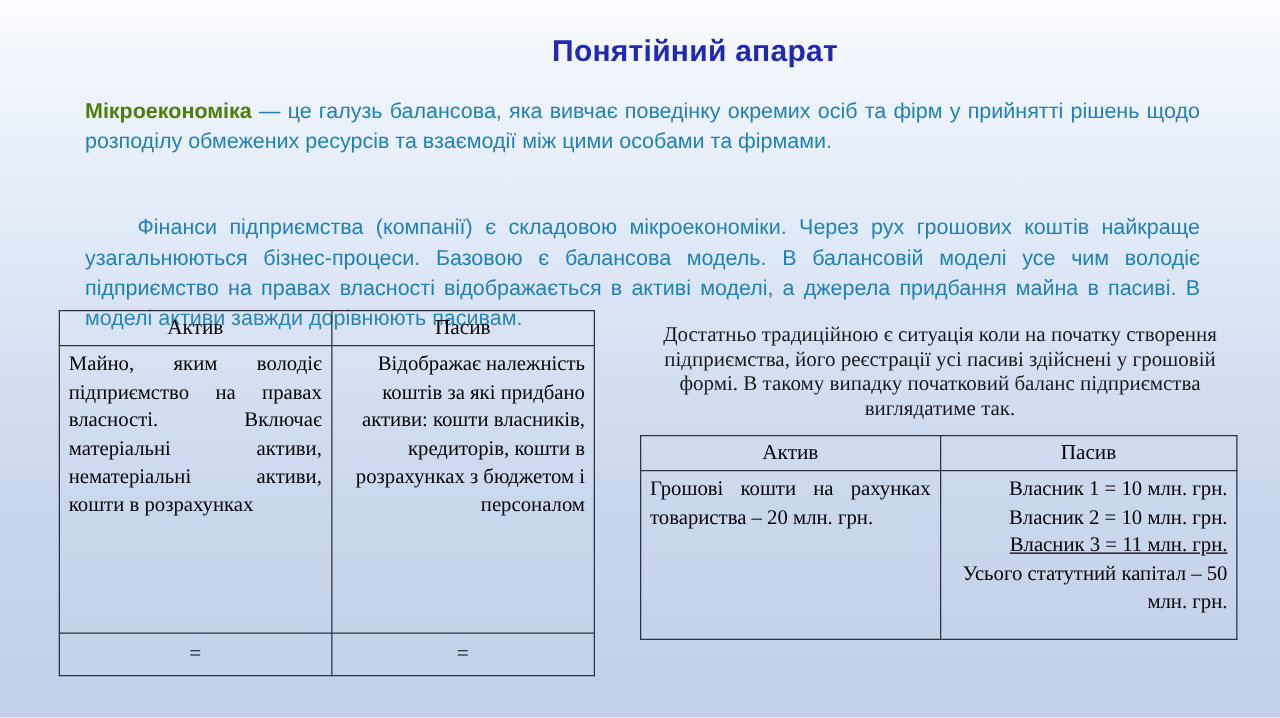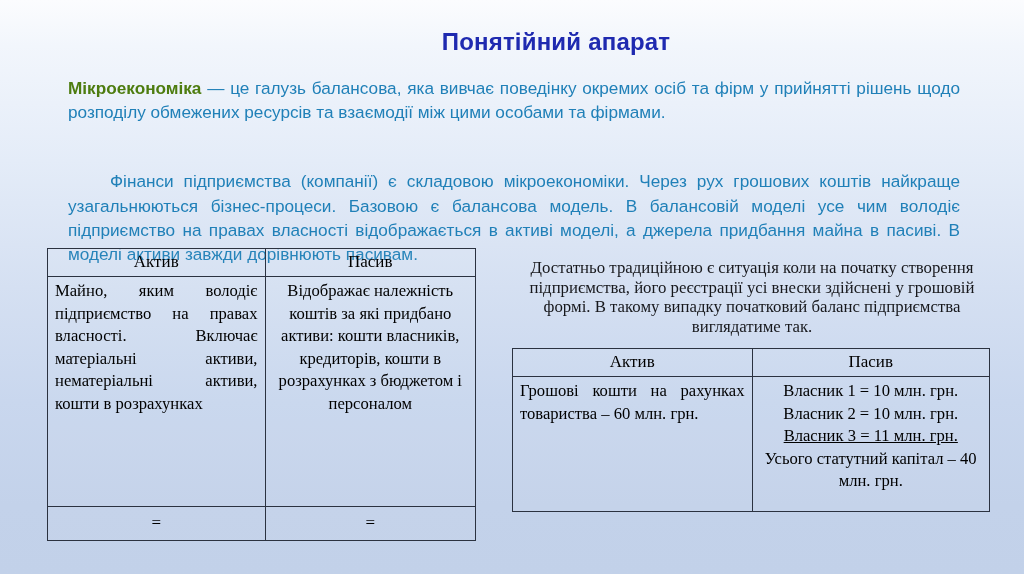--- a/index.html
+++ b/index.html
@@ -91,21 +91,21 @@
     vertical-align: middle;
   }
   .tbl .cell {
     font-size: 16.6px;
     line-height: 22.6px;
     padding: 3px 7px 18px 7px;
     text-align: justify;
     text-justify: inter-word;
   }
   .tbl .cell.plain {
-    text-align: center;
+    text-align: right;
   }
   .tbl .sum {
     text-align: center;
     font-size: 17px;
     padding: 6px 4px 7px 4px;
     vertical-align: middle;
   }
   .uline {
     text-decoration: underline;
   }
@@ -169,37 +169,37 @@
         <td class="cell">Майно, яким володіє підприємство на правах власності. Включає матеріальні активи, нематеріальні активи, кошти в розрахунках</td>
         <td class="cell plain">Відображає належність коштів за які придбано активи: кошти власників, кредиторів, кошти в розрахунках з бюджетом і персоналом</td>
       </tr>
       <tr>
         <td class="sum">=</td>
         <td class="sum">=</td>
       </tr>
     </tbody>
   </table>
 
-  <div class="rightnote">Достатньо традиційною є ситуація коли на початку створення підприємства, його реєстрації усі внески здійснені у грошовій формі. В такому випадку початковий баланс підприємства виглядатиме так.</div>
+  <div class="rightnote">Достатньо традиційною є ситуація коли на початку створення підприємства, його реєстрації усі пасиві здійснені у грошовій формі. В такому випадку початковий баланс підприємства виглядатиме так.</div>
 
   <table class="tbl" id="table-initial-balance">
     <colgroup>
       <col class="col-a">
         <col class="col-p">
     </colgroup>
     <tbody>
       <tr>
         <th class="hdr">Актив</th>
         <th class="hdr">Пасив</th>
       </tr>
       <tr class="body-row">
-        <td class="cell">Грошові кошти на рахунках товариства – 60 млн. грн.</td>
+        <td class="cell">Грошові кошти на рахунках товариства – 20 млн. грн.</td>
         <td class="cell plain" id="initial-liability-cell">
             <div>Власник 1 = 10 млн. грн.</div>
             <div>Власник 2 = 10 млн. грн.</div>
             <div><span class="uline">Власник 3 = 11 млн. грн.</span></div>
-            <div>Усього статутний капітал – 40 млн. грн.</div>
+            <div>Усього статутний капітал – 50 млн. грн.</div>
           </td>
       </tr>
     </tbody>
   </table>
 
 </div>
 
 </body></html>

